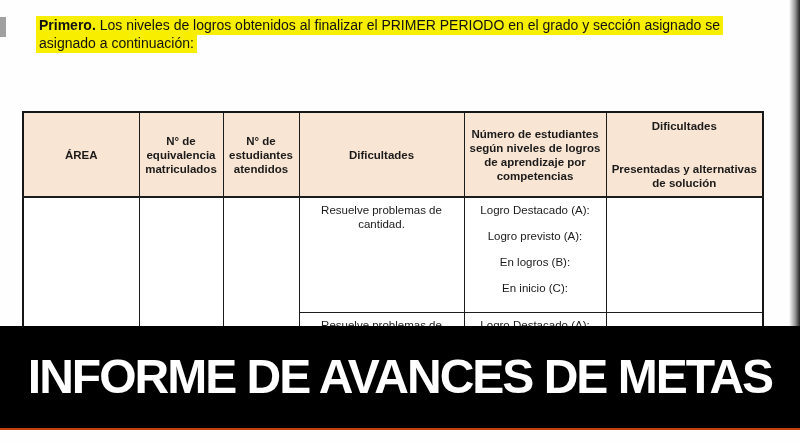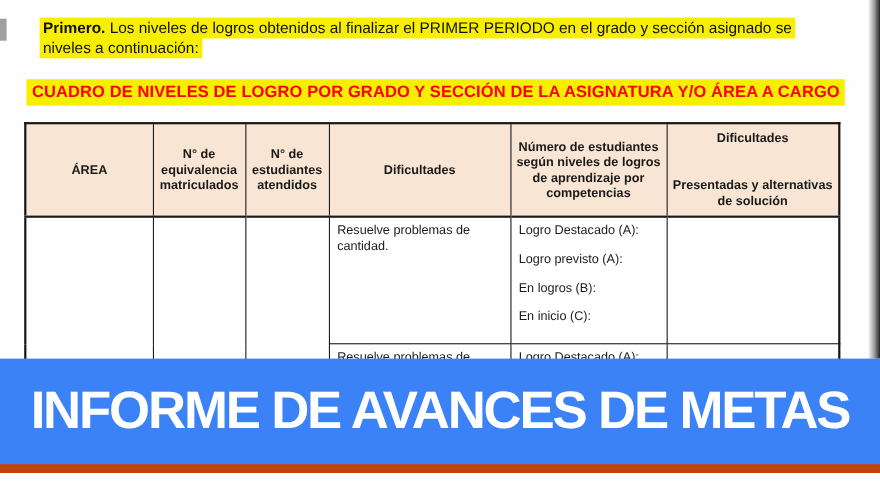--- a/index.html
+++ b/index.html
@@ -68,36 +68,36 @@
     text-align: center;
     vertical-align: middle;
     line-height: 14px;
     padding: 6px 4px;
     height: 74px;
     border-bottom-width: 2px;
   }
   .logros-table td {
     padding: 5px 7px;
     line-height: 14px;
-    text-align: left;
+    text-align: center;
   }
   .row-1 td { height: 100px; }
   .row-2 td { height: 62px; }
   .nivel { margin-bottom: 12px; white-space: nowrap; }
   .dif-sub { margin-top: 29px; }
 
   
   .banner {
     position: absolute;
     left: 0;
     top: 326px;
     width: 800px;
     height: 104px;
-    background: #3b82f6;
-    border-bottom: 8px solid #c2410c;
+    background: #000000;
+    border-bottom: 2px solid #c2410c;
     display: flex;
     flex-direction: column;
     align-items: center;
     justify-content: center;
     overflow: visible;
     z-index: 5;
   }
   .banner-line {
     color: #ffffff;
     font-weight: bold;
@@ -130,24 +130,23 @@
 </style>
 </head>
 <body>
 
 <div class="stage">
 
   <div class="left-notch"></div>
 
   <div class="intro">
     <span class="hl"><b>Primero.</b><span> Los niveles de logros obtenidos al finalizar el PRIMER PERIODO en el grado y sección asignado se</span></span><br>
-    <span class="hl">niveles a continuación:</span>
+    <span class="hl">asignado a continuación:</span>
   </div>
 
-  <div class="section-title">CUADRO DE NIVELES DE LOGRO POR GRADO Y SECCIÓN DE LA ASIGNATURA Y/O ÁREA A CARGO</div>
 
   <table class="logros-table">
     <colgroup>
       <col style="width:116px">
       <col style="width:84px">
       <col style="width:76px">
       <col style="width:165px">
       <col style="width:142px">
       <col style="width:157px">
     </colgroup>

